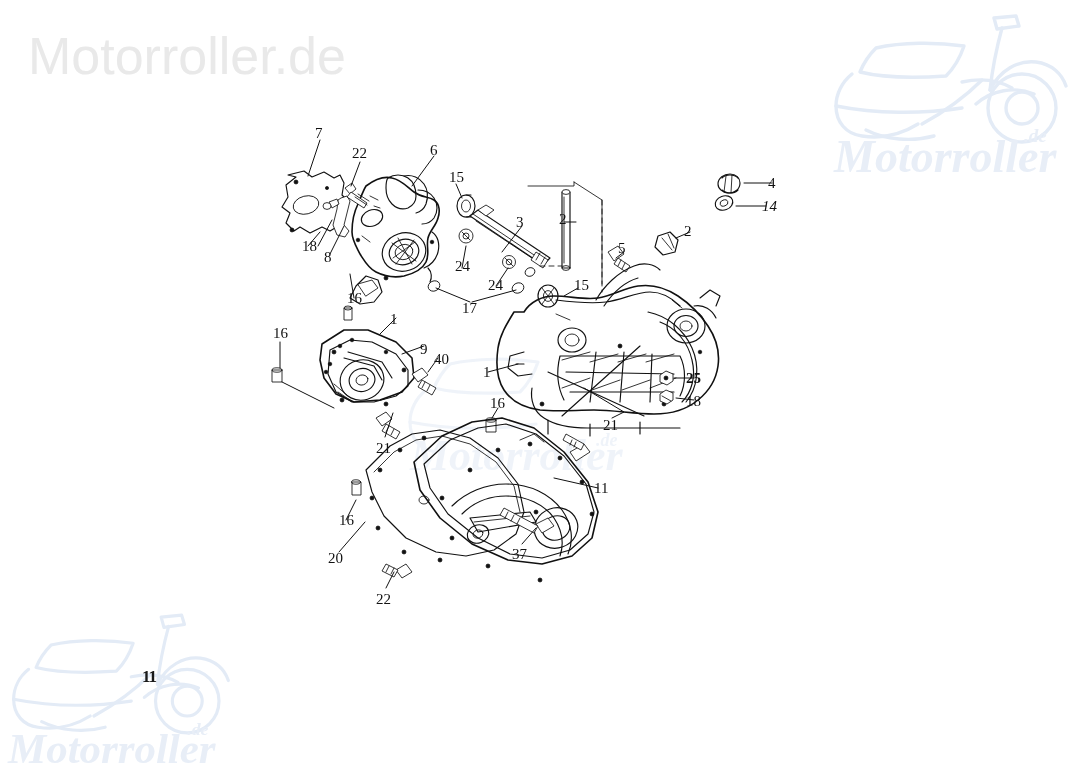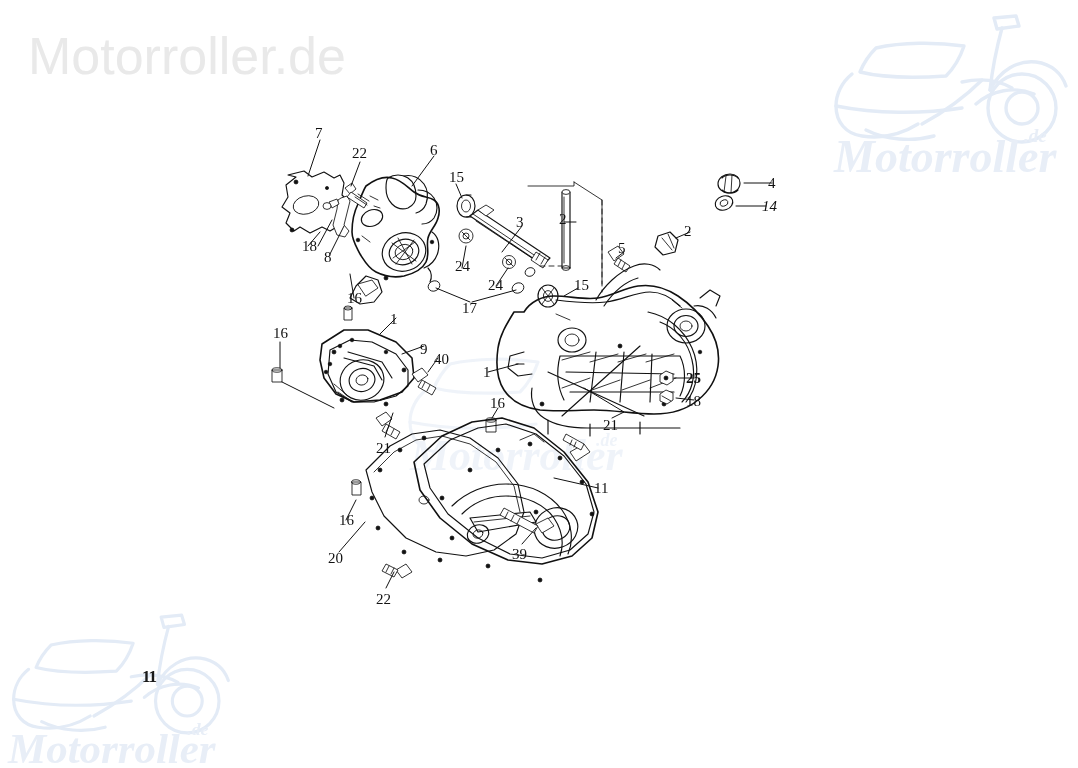--- a/index.html
+++ b/index.html
@@ -445,18 +445,18 @@
   <div class="cal" style="left:339px;top:513px;">16</div>
   <div class="cal" style="left:490px;top:396px;">16</div>
   <div class="cal" style="left:462px;top:301px;">17</div>
   <div class="cal" style="left:302px;top:239px;">18</div>
   <div class="cal" style="left:686px;top:394px;">18</div>
   <div class="cal" style="left:434px;top:352px;">40</div>
   <div class="cal" style="left:376px;top:441px;">21</div>
   <div class="cal" style="left:603px;top:418px;">21</div>
   <div class="cal" style="left:352px;top:146px;">22</div>
   <div class="cal" style="left:376px;top:592px;">22</div>
-  <div class="cal" style="left:512px;top:547px;">39</div>
+  <div class="cal" style="left:512px;top:547px;">37</div>
   <div class="cal" style="left:455px;top:259px;">24</div>
   <div class="cal" style="left:488px;top:278px;">24</div>
   <div class="cal" style="left:686px;top:371px;font-weight:bold;">25</div>
 
 </div>
 
 </body></html>

